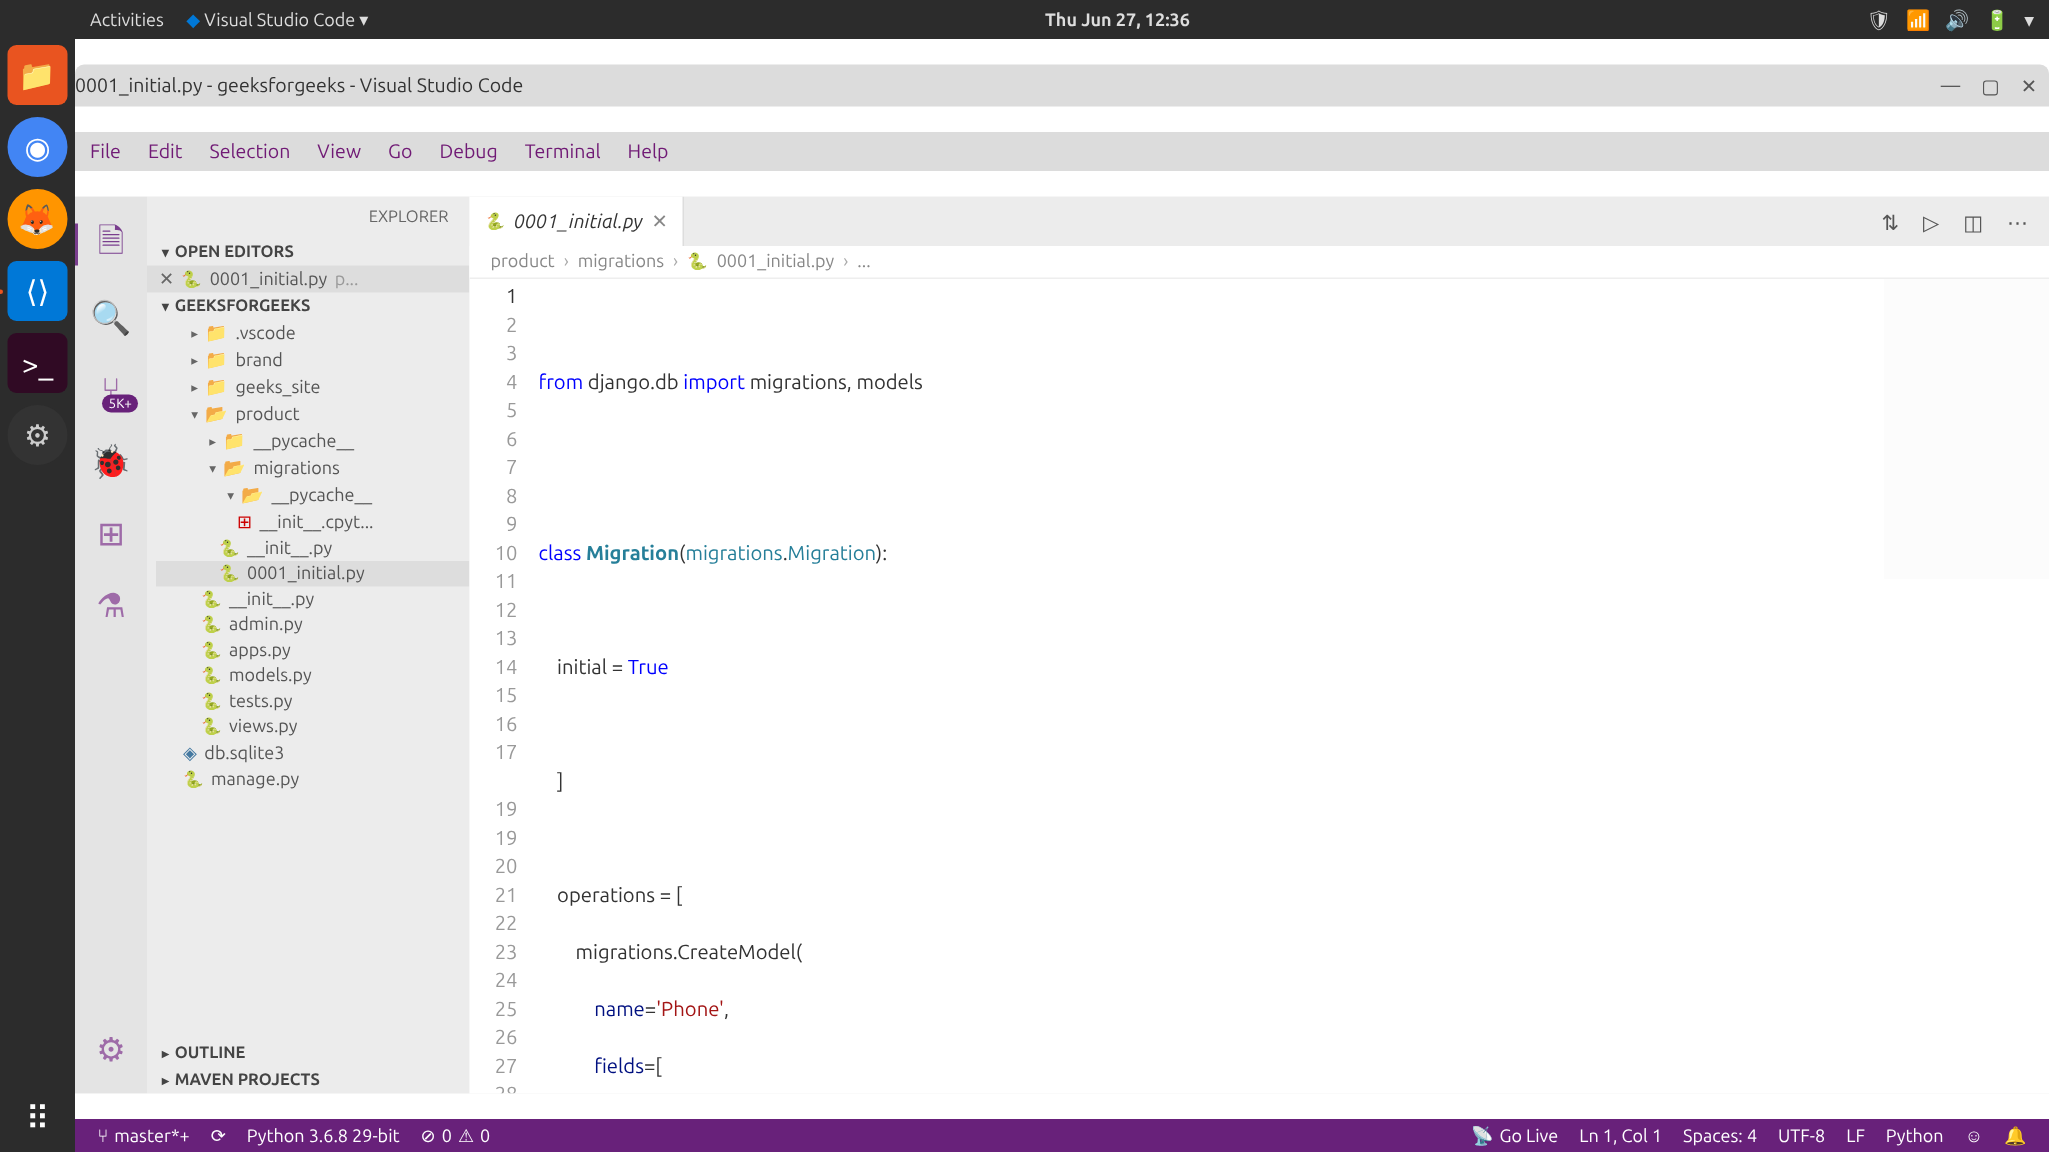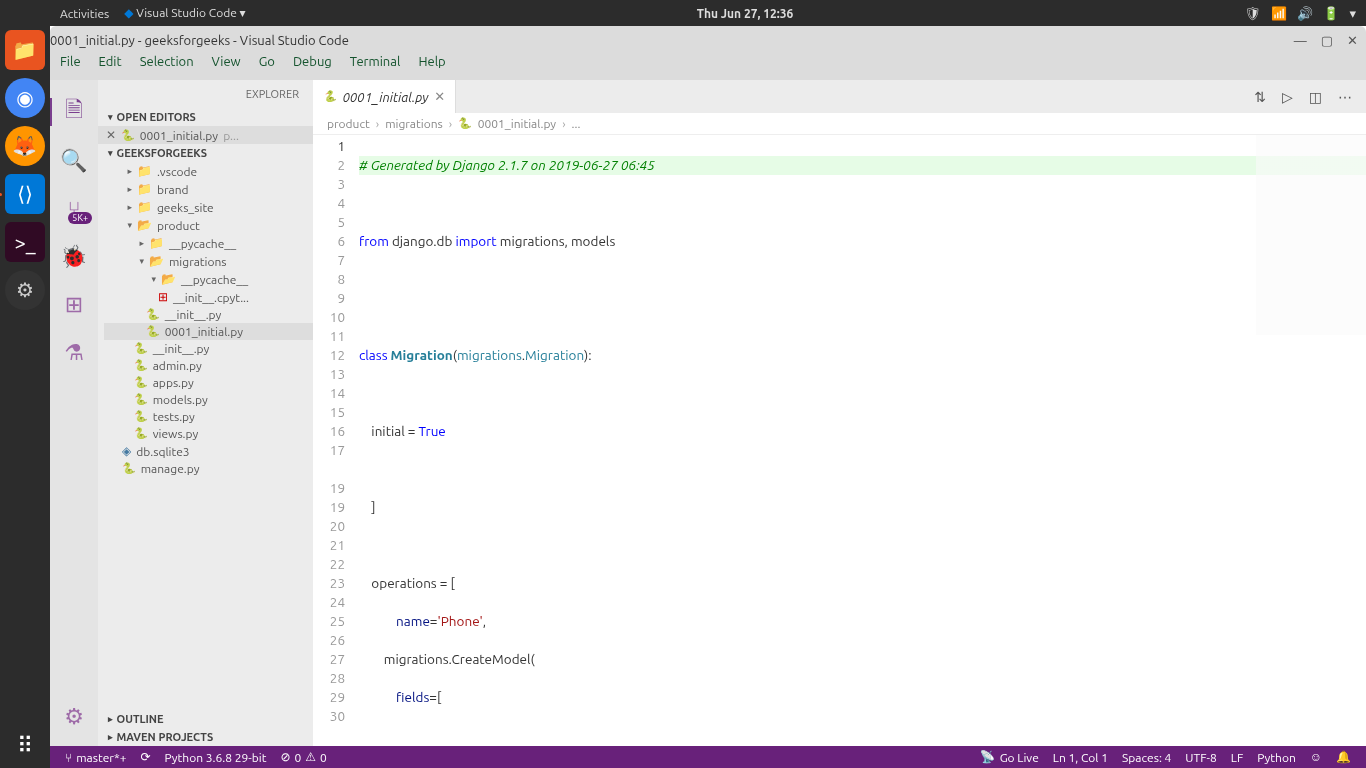--- a/index.html
+++ b/index.html
@@ -10,34 +10,34 @@
     .launcher-item { width: 40px; height: 40px; border-radius: 6px; display: flex; align-items: center; justify-content: center; font-size: 20px; cursor: pointer; }
     .launcher-item.files { background: #e95420; color: #fff; }
     .launcher-item.chrome { background: #4285f4; color: #fff; border-radius: 50%; }
     .launcher-item.firefox { background: #ff9500; color: #fff; border-radius: 50%; }
     .launcher-item.vscode { background: #0078d7; color: #fff; position: relative; }
     .launcher-item.vscode::before { content: ''; position: absolute; left: -6px; width: 3px; height: 3px; background: #e95420; border-radius: 50%; }
     .launcher-item.terminal { background: #300a24; color: #fff; }
     .launcher-item.settings { background: #333; color: #ccc; border-radius: 50%; }
     .launcher-apps { margin-top: auto; margin-bottom: 10px; color: #fff; font-size: 22px; }
     
-    .main-area { flex: 1; display: flex; flex-direction: column; }
+    .main-area { flex: 1; display: flex; flex-direction: column; gap: 17px; }
     
     
     .topbar { height: 26px; background: #2c2c2c; color: #ddd; display: flex; align-items: center; padding: 0 10px; font-size: 12px; }
     .topbar-left { display: flex; gap: 15px; align-items: center; }
     .topbar-center { margin: 0 auto; font-weight: bold; }
     .topbar-right { display: flex; gap: 10px; align-items: center; font-size: 13px; }
     
     
     .titlebar { height: 28px; background: #dcdcdc; display: flex; align-items: center; justify-content: flex-start; font-size: 13px; color: #333; position: relative; border-radius: 6px 6px 0 0; }
     .window-controls { position: absolute; right: 8px; display: flex; gap: 14px; font-size: 13px; color: #555; }
     
     
-    .menubar { height: 26px; background: #dcdcdc; display: flex; align-items: flex-start; padding: 0 10px; gap: 18px; font-size: 13px; color: #14532d; }
+    .menubar { height: 26px; background: #dcdcdc; display: flex; align-items: center; padding: 0 10px; gap: 18px; font-size: 13px; color: #701a75; }
     .menubar span { cursor: pointer; }
     
     .vscode-body { flex: 1; display: flex; background: #f3f3f3; overflow: hidden; }
     
     
     .activitybar { width: 48px; background: #e4e4e4; display: flex; flex-direction: column; align-items: center; padding-top: 8px; }
     .activity-icon { width: 48px; height: 48px; display: flex; align-items: center; justify-content: center; color: #9e6ba8; font-size: 22px; cursor: pointer; position: relative; }
     .activity-icon.active { color: #7a3e8e; }
     .activity-icon.active::before { content: ''; position: absolute; left: 0; top: 10px; bottom: 10px; width: 2px; background: #7a3e8e; }
     .activity-badge { position: absolute; bottom: 8px; right: 6px; background: #68217a; color: #fff; font-size: 9px; padding: 1px 4px; border-radius: 6px; }
@@ -305,34 +305,33 @@
             <div>23</div>
             <div>24</div>
             <div>25</div>
             <div>26</div>
             <div>27</div>
             <div>28</div>
             <div>29</div>
             <div>30</div>
         </div>
         <div class="code">
-<div class="code-line highlight"><span class="cmt"># Generated by Django 2.1.7 on 2019-06-27 06:45</span></div>
 <div class="code-line"></div>
 <div class="code-line"><span class="kw">from</span> django.db <span class="kw">import</span> migrations, models</div>
 <div class="code-line"></div>
 <div class="code-line"></div>
 <div class="code-line"><span class="kw">class</span> <span class="cls">Migration</span>(<span class="prop">migrations</span>.<span class="prop">Migration</span>):</div>
 <div class="code-line"></div>
 <div class="code-line">    initial = <span class="const">True</span></div>
 <div class="code-line"></div>
 <div class="code-line">    ]</div>
 <div class="code-line"></div>
 <div class="code-line">    operations = [</div>
+<div class="code-line">        migrations.CreateModel(</div>
 <div class="code-line">            <span class="param">name</span>=<span class="str">'Phone'</span>,</div>
-<div class="code-line">        migrations.CreateModel(</div>
 <div class="code-line">            <span class="param">fields</span>=[</div>
 
 
 
 
 
 
 
 
 

